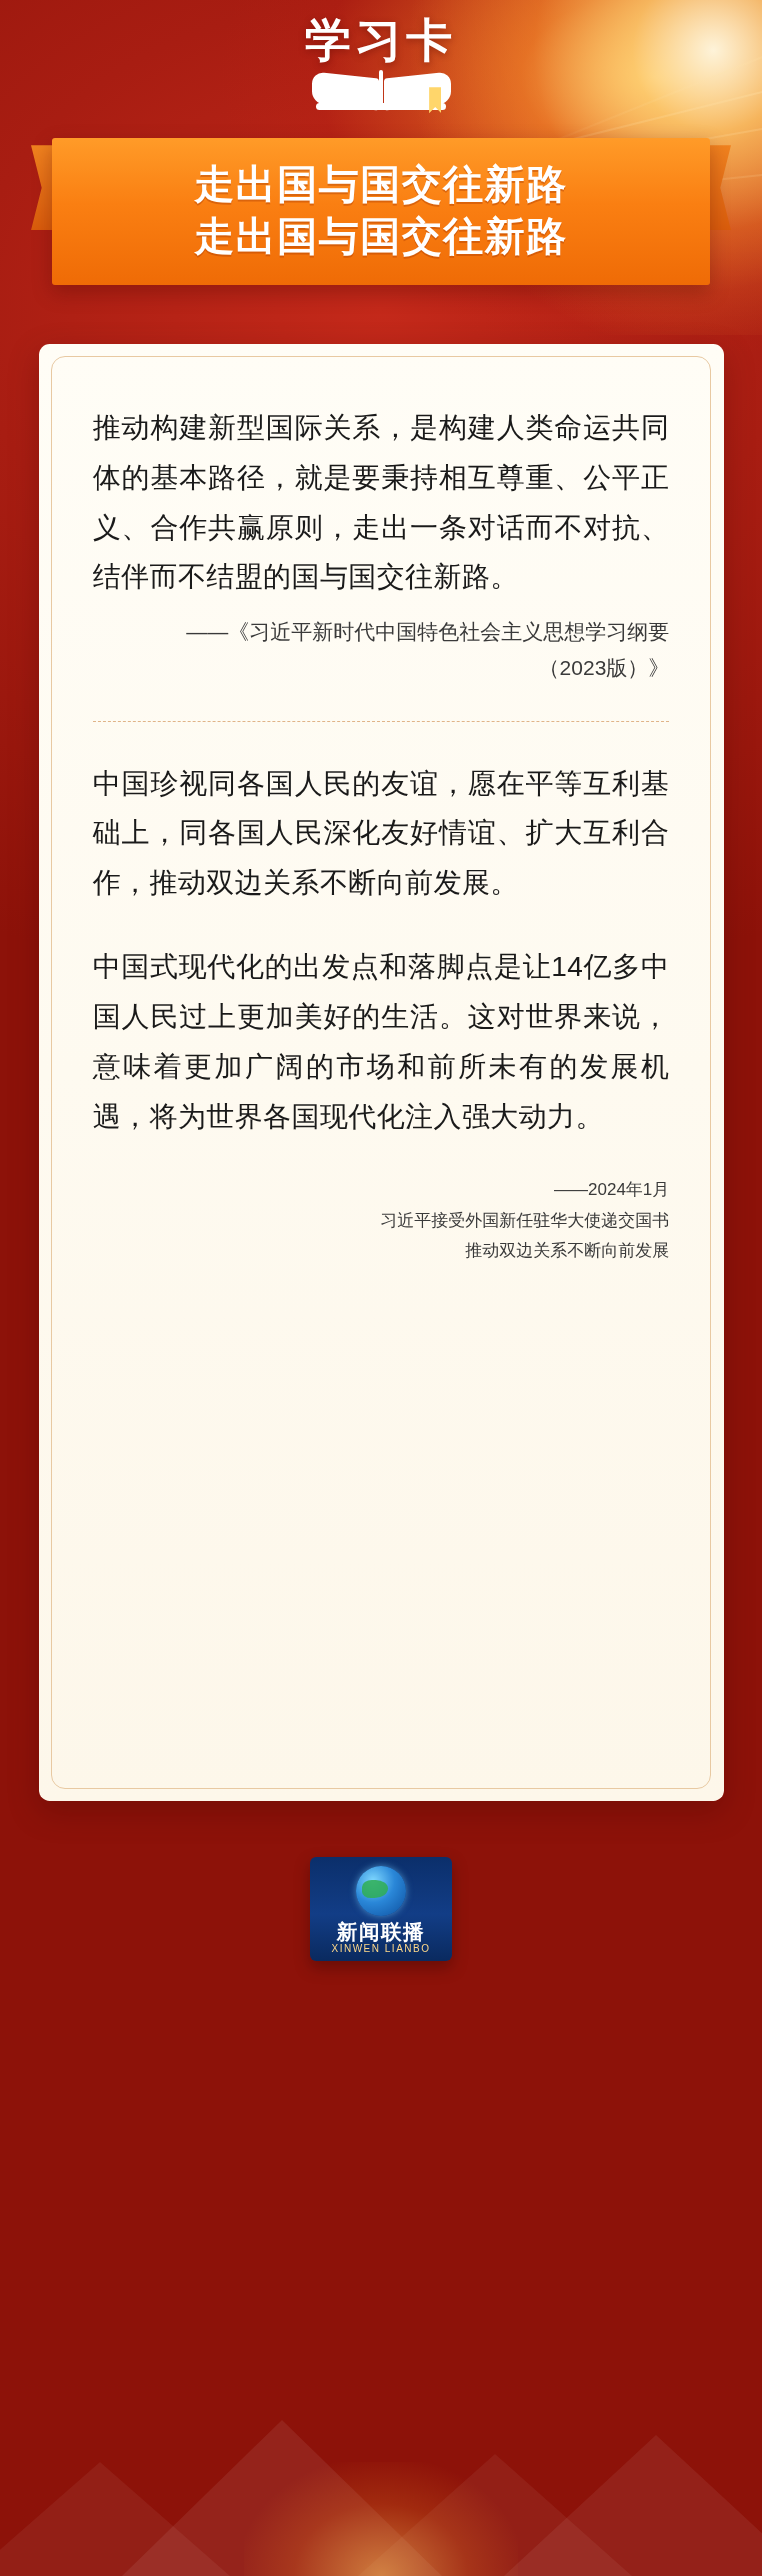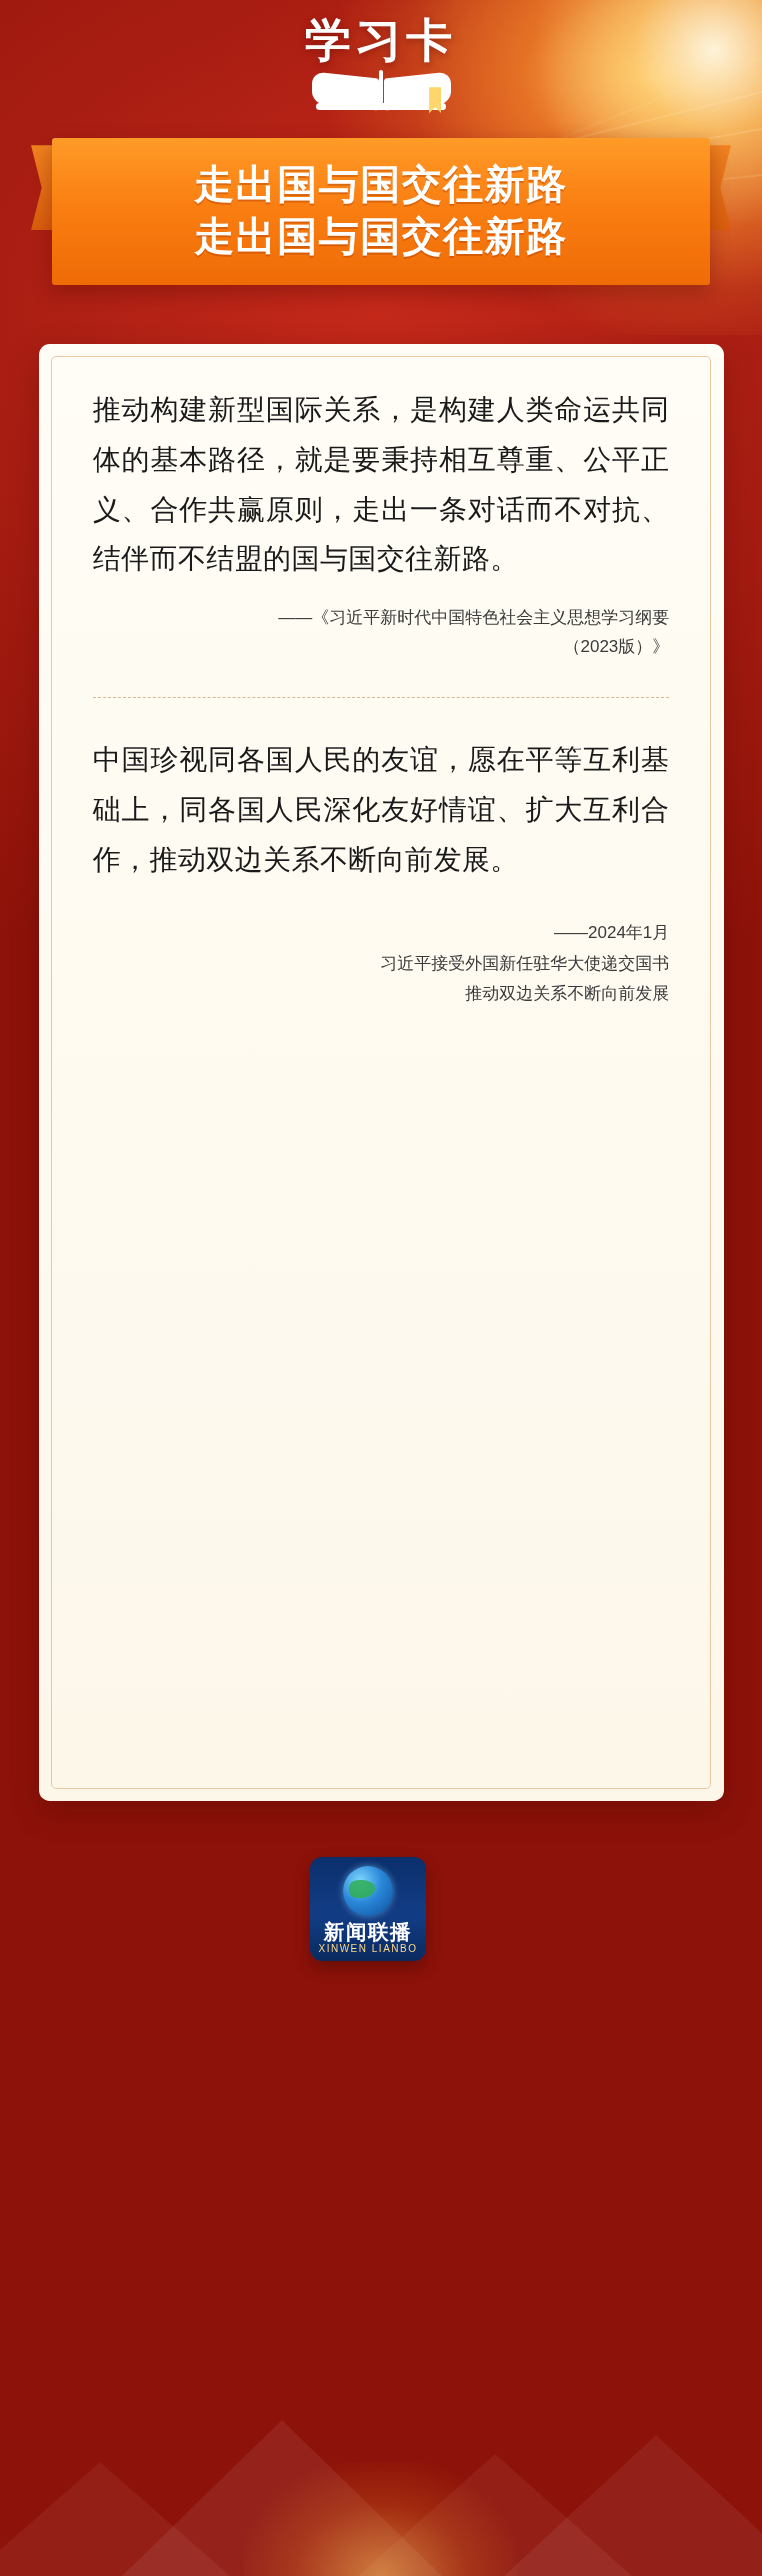--- a/index.html
+++ b/index.html
@@ -153,38 +153,38 @@
     width: 685px;
     background: linear-gradient(180deg, #fffdf6 0%, #fdf7ea 100%);
     border-radius: 10.7px;
     box-shadow: 0 10.7px 30.5px rgba(70,8,0,0.30);
     z-index: 3;
     padding: 12.2px;
     box-sizing: border-box;
   }
   .card-inner {
     border: 0.8px solid #e8c9a2;
-    border-radius: 5px;
-    padding: 28px 41px 41px;
+    border-radius: 14px;
+    padding: 46px 41px 41px;
     min-height: 1433px;
     box-sizing: border-box;
   }
 
   .quote-body {
     color: #1a1a1a;
     font-size: 28px;
     line-height: 1.78;
     letter-spacing: 0.4px;
     text-align: justify;
     font-weight: 500;
   }
   .quote-source {
-    margin-top: 20px;
+    margin-top: 12px;
     color: #3a3a3a;
-    font-size: 17px;
+    font-size: 21px;
     line-height: 1.7;
     text-align: right;
   }
   .divider {
     margin: 35px 0 37px;
     border-top: 1.5px dashed #e0b489;
     height: 0;
   }
   .para {
     color: #1a1a1a;
@@ -205,24 +205,24 @@
   }
 
   
   .footer {
     position: relative;
     margin: 56px auto 0;
     width: 142px;
     z-index: 3;
   }
   .cctv-logo {
-    width: 116px;
+    width: 142px;
     height: 104px;
     background: linear-gradient(180deg, #0b2f6b 0%, #123d86 55%, #0a2a5f 100%);
-    border-radius: 12px;
+    border-radius: 6px;
     position: relative;
     overflow: hidden;
     box-shadow: 0 6.1px 15.2px rgba(40,5,0,0.35);
   }
   .globe {
     position: absolute;
     top: 9.1px; left: 50%;
     margin-left: -25px;
     width: 50px; height: 50px;
     border-radius: 50%;
@@ -321,20 +321,21 @@
 
       <div class="quote-body">推动构建新型国际关系，是构建人类命运共同体的基本路径，就是要秉持相互尊重、公平正义、合作共赢原则，走出一条对话而不对抗、结伴而不结盟的国与国交往新路。</div>
       <div class="quote-source">
         <div>——《习近平新时代中国特色社会主义思想学习纲要</div>
         <div>（2023版）》</div>
       </div>
 
       <div class="divider"></div>
 
       <div class="para">中国珍视同各国人民的友谊，愿在平等互利基础上，同各国人民深化友好情谊、扩大互利合作，推动双边关系不断向前发展。</div>
+      <div class="para">中国式现代化的出发点和落脚点是让14亿多中国人民过上更加美好的生活。这对世界来说，意味着更加广阔的市场和前所未有的发展机遇，将为世界各国现代化注入强大动力。</div>
 
       <div class="attrib">
         <div>——2024年1月</div>
         <div>习近平接受外国新任驻华大使递交国书</div>
         <div>推动双边关系不断向前发展</div>
       </div>
 
     </div>
   </div>
 

